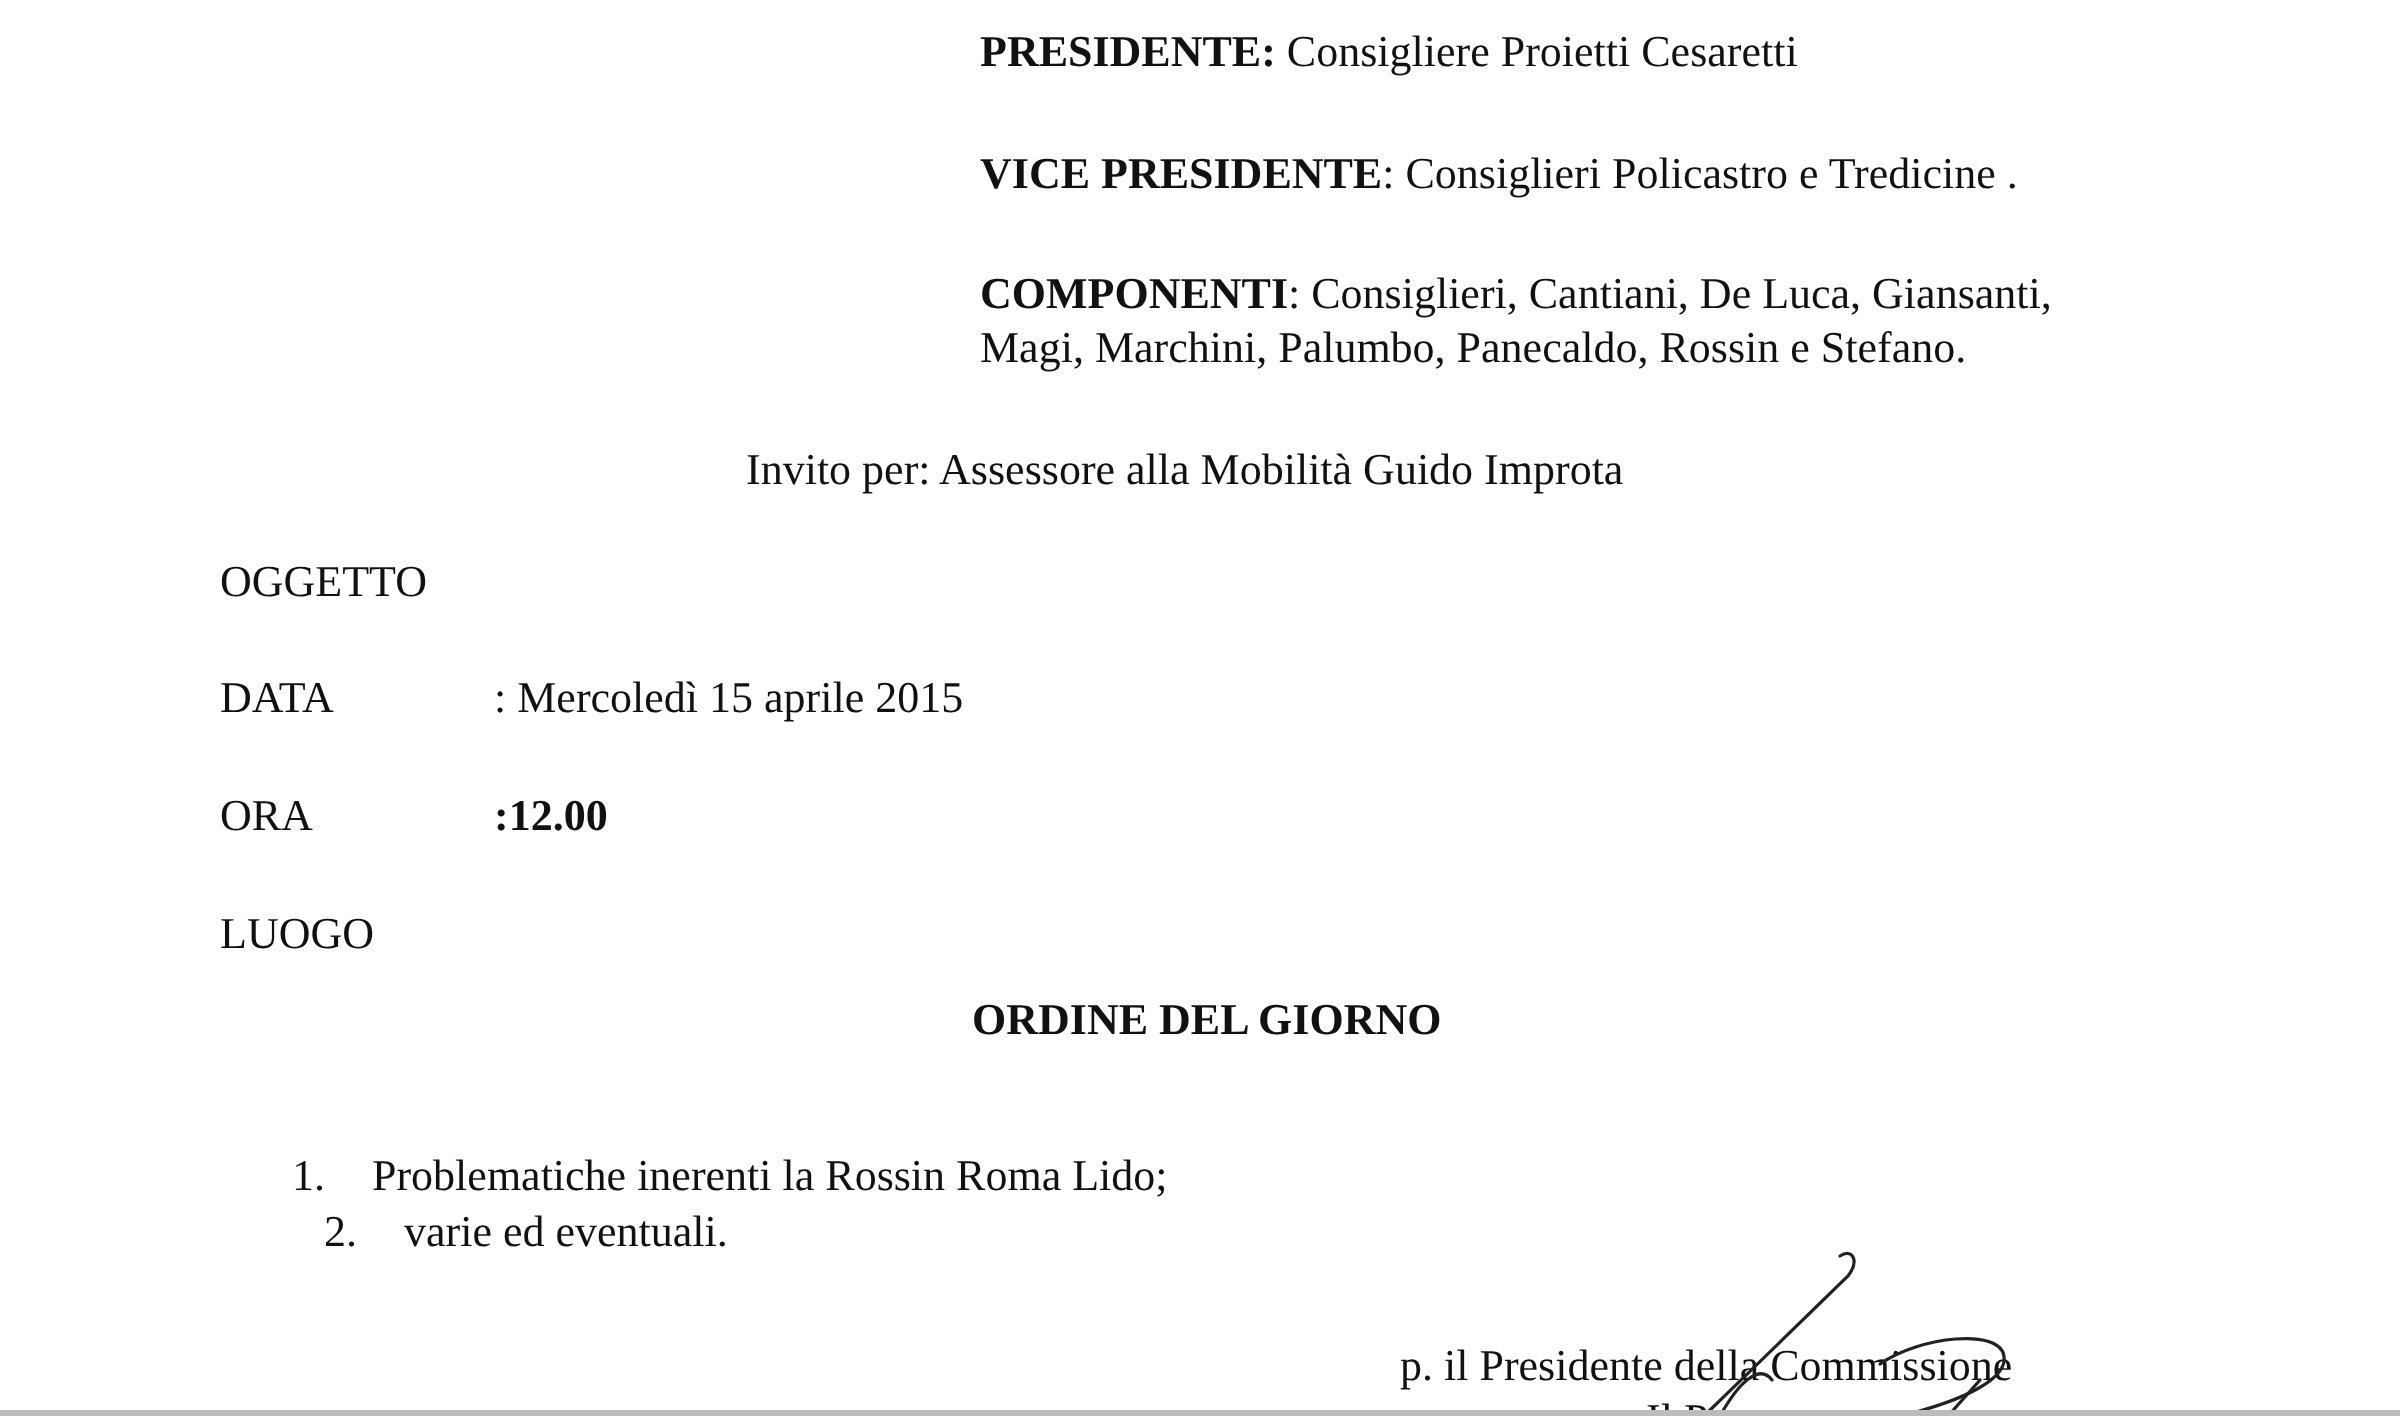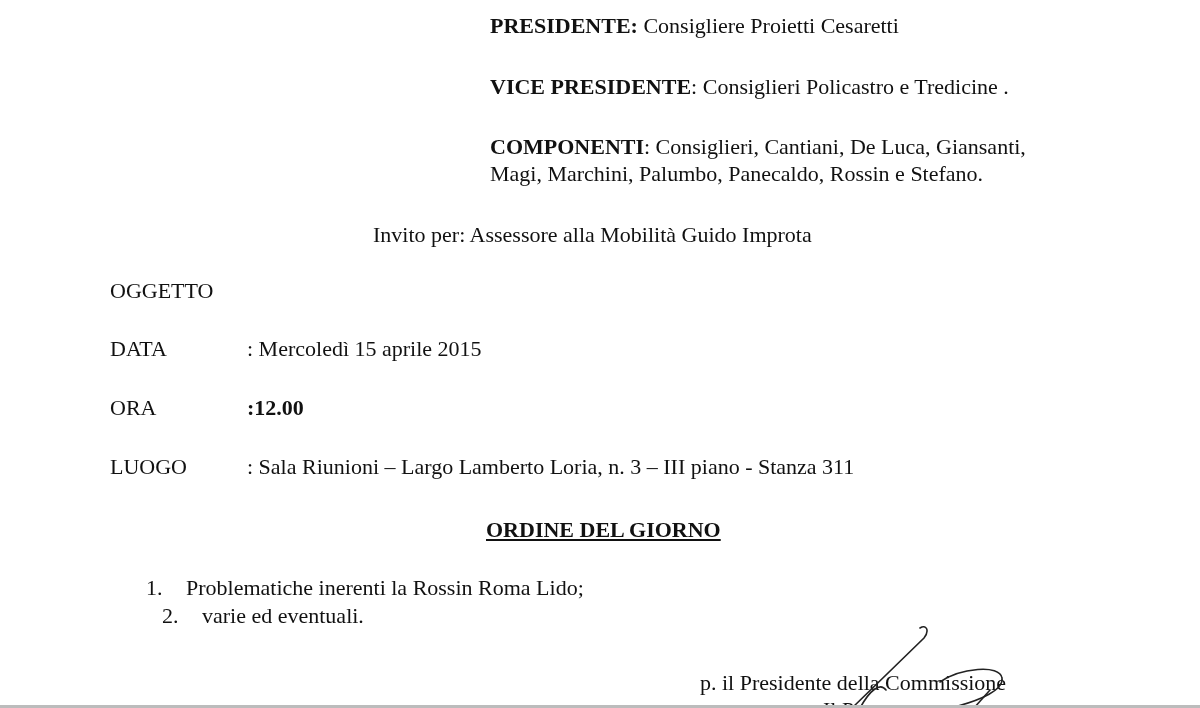--- a/index.html
+++ b/index.html
@@ -75,24 +75,23 @@
   <span class="field-value" style="left:137px; top:0;">: Mercoledì 15 aprile 2015</span>
 </div>
 
 <div class="abs line" style="left:110px; top:395px; width:800px; height:26px;">
   <span class="field-label" style="left:0; top:0;">ORA</span>
   <span class="field-value" style="left:137px; top:0;font-weight:bold;">:12.00</span>
 </div>
 
 <div class="abs line" style="left:110px; top:454px; width:900px; height:26px;">
   <span class="field-label" style="left:0; top:0;">LUOGO</span>
-  <span class="field-value" style="left:137px; top:0;">:  Sala Riunioni – Largo Lamberto Loria, n. 3 – III piano - Stanza 311</span>
 </div>
 
-<div class="abs line b" style="left:486px; top:517px;text-decoration:underline;">ORDINE DEL GIORNO</div>
+<div class="abs line b" style="left:486px; top:497px;">ORDINE DEL GIORNO</div>
 
 <div class="abs line agenda-item" style="left:146px; top:575px;">
   <span class="num">1.</span><span>Problematiche inerenti la Rossin Roma Lido;</span>
 </div>
 <div class="abs line agenda-item" style="left:146px; top:603px;margin-left:16px;">
   <span class="num">2.</span><span>varie ed eventuali.</span>
 </div>
 
 <div class="abs line" style="left:700px; top:670px;">p. il Presidente della Commissione</div>
 <div class="abs line" style="left:823px; top:697px; overflow:hidden; height:11px;">Il P...</div>

